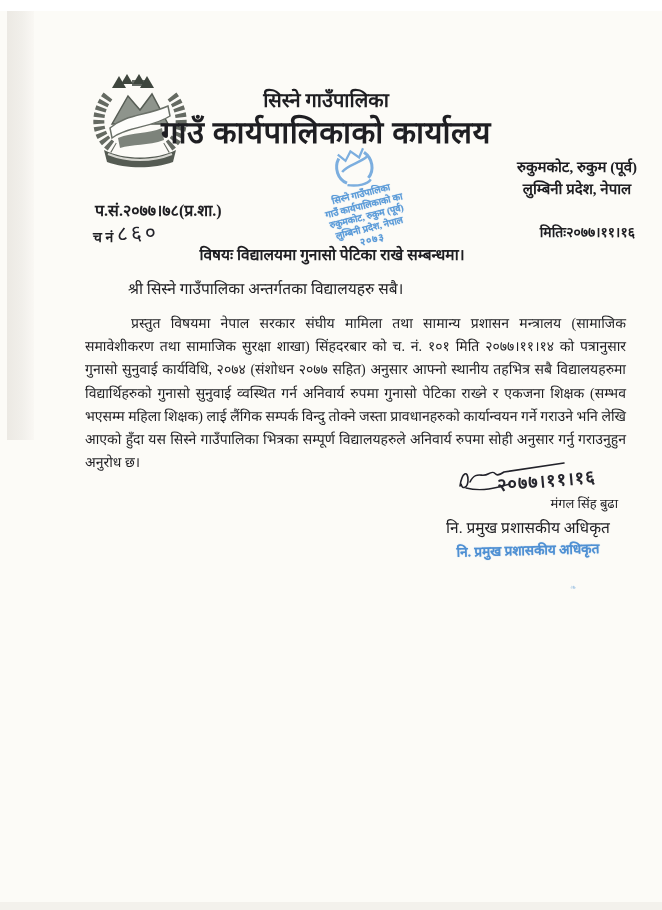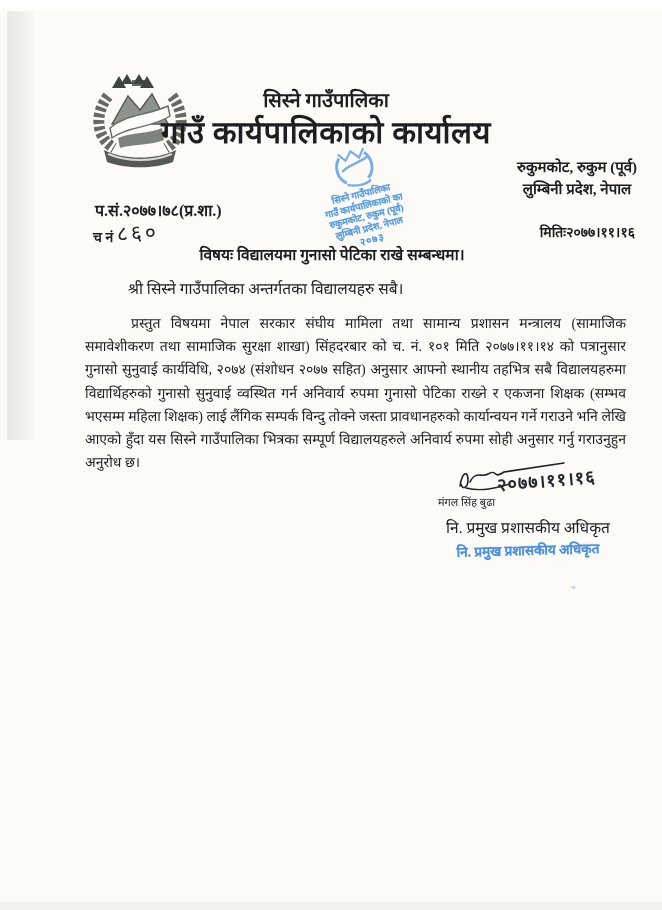--- a/index.html
+++ b/index.html
@@ -57,21 +57,21 @@
   .addressee{left:100px;top:277px;font-size:15.5px;margin-left:28px;}
   .body-par{
     left:85px;top:298px;width:541px;
     font-size:14px;line-height:23.2px;
     text-align:justify;text-indent:46px;
   }
 
   
   .sig-squiggle{left:452px;top:458px;width:120px;height:36px;}
   .sig-date{left:497px;top:468px;font-size:18px;font-weight:600;letter-spacing:1px;transform:rotate(-5deg);color:#26262e;}
-  .sig-name{left:438px;top:494px;width:180px;text-align:left;font-size:11px;}
+  .sig-name{left:438px;top:494px;width:180px;text-align:right;font-size:13px;}
   .sig-desig{left:420px;top:516px;width:216px;text-align:center;font-size:15.5px;}
   .sig-stamp{
     left:448px;top:541px;width:160px;text-align:center;
     font-size:13.5px;font-weight:700;color:#3d85d0;
     transform:rotate(-1.5deg);
     text-shadow:0 0 1px rgba(61,133,208,.65);
     opacity:.9;
   }
   .blue-dot{left:570px;top:583px;width:9px;height:8px;color:#7fb0dd;font-size:8px;opacity:.6;}
 

